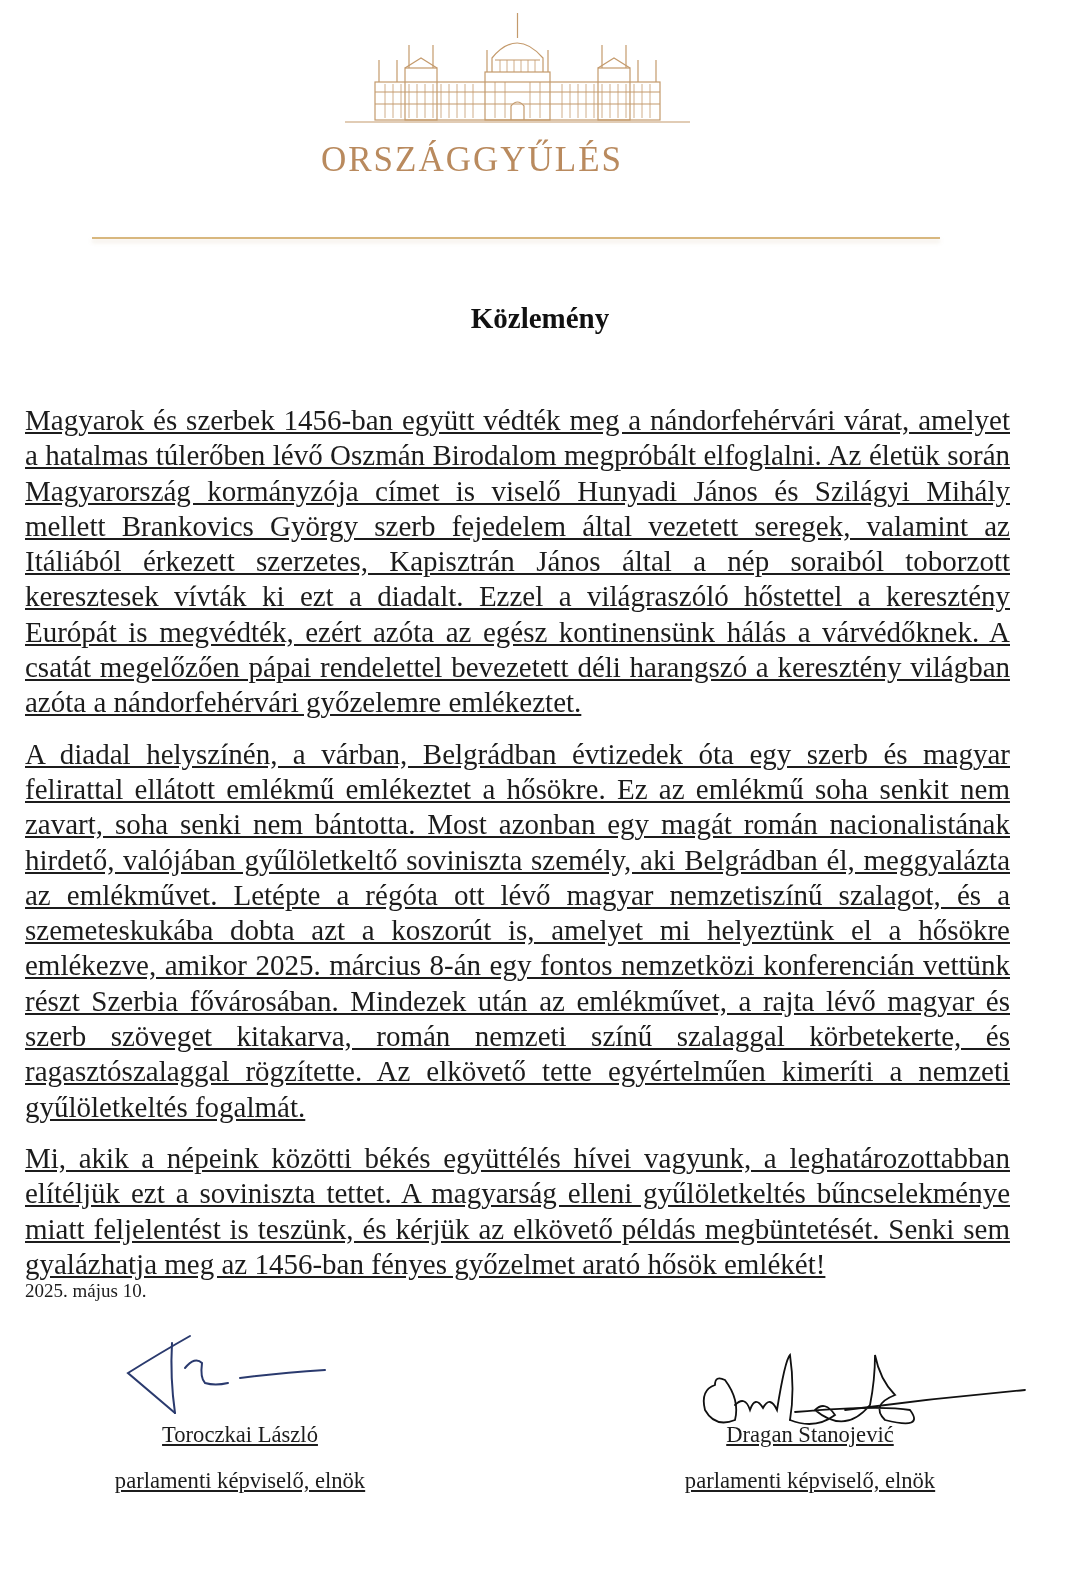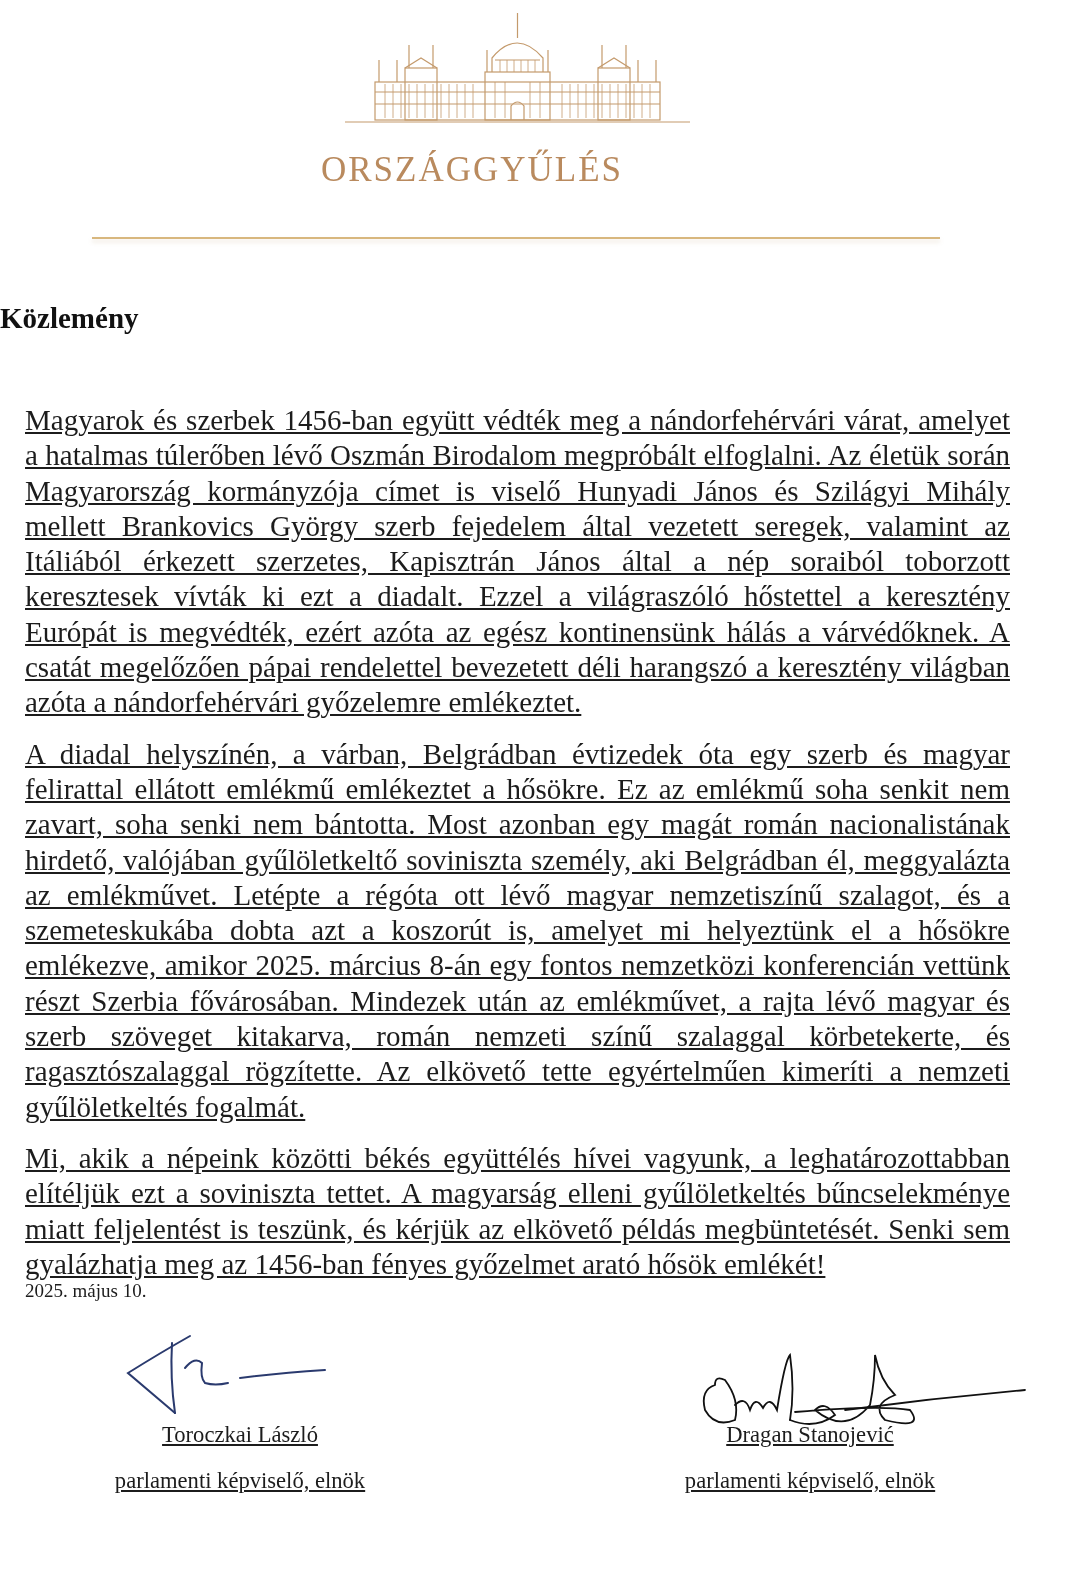--- a/index.html
+++ b/index.html
@@ -2,24 +2,24 @@
 <html><head>
 <meta charset="utf-8">
 <style>
   html, body { margin: 0; padding: 0; background: #ffffff; }
   body { width: 1080px; height: 1570px; position: relative; overflow: hidden;
          font-family: "DejaVu Serif", "Liberation Serif", serif; color: #1c1c1c; }
   .letterhead { position: absolute; left: 0; top: 0; width: 1080px; height: 250px; }
   .parliament { position: absolute; left: 345px; top: 10px; width: 345px; height: 115px; }
   .org-name { position: absolute; left: 0; width: 944px; top: 140px; text-align: center;
               font-family: "Liberation Serif", "DejaVu Serif", serif; font-size: 35px;
-              letter-spacing: 2px; color: #b98a5e; margin-top: 10px; }
+              letter-spacing: 2px; color: #b98a5e; }
   .gold-rule { position: absolute; left: 92px; top: 237px; width: 848px; height: 2px;
                background: #d8b77e; box-shadow: 0 3px 4px rgba(180,150,100,0.25); }
-  .title { position: absolute; left: 0; width: 1080px; top: 302px; text-align: left;
+  .title { position: absolute; left: 0; width: 1080px; top: 302px; text-align: center;
            font-family: "Liberation Serif", serif; font-weight: bold; font-size: 29px; color: #111; }
   .body-text { position: absolute; left: 25px; top: 403px; width: 985px; }
   .para { font-family: "Liberation Serif", "DejaVu Serif", serif; font-size: 29px; line-height: 35.3px;
           text-align: justify; margin: 0 0 16px 0; color: #1c1c1c; text-decoration: underline; }
   .date { position: absolute; left: 25px; top: 1280px; font-family: "Liberation Serif", serif;
           font-size: 19px; color: #1c1c1c; }
   .sig-block { position: absolute; font-family: "Liberation Serif", serif; font-size: 22.6px;
                text-align: center; color: #1c1c1c; }
   .sig-block .line { height: 46px; line-height: 46px; white-space: nowrap; text-decoration: underline; }
   .sig-left { left: 70px; top: 1412px; width: 340px; }

